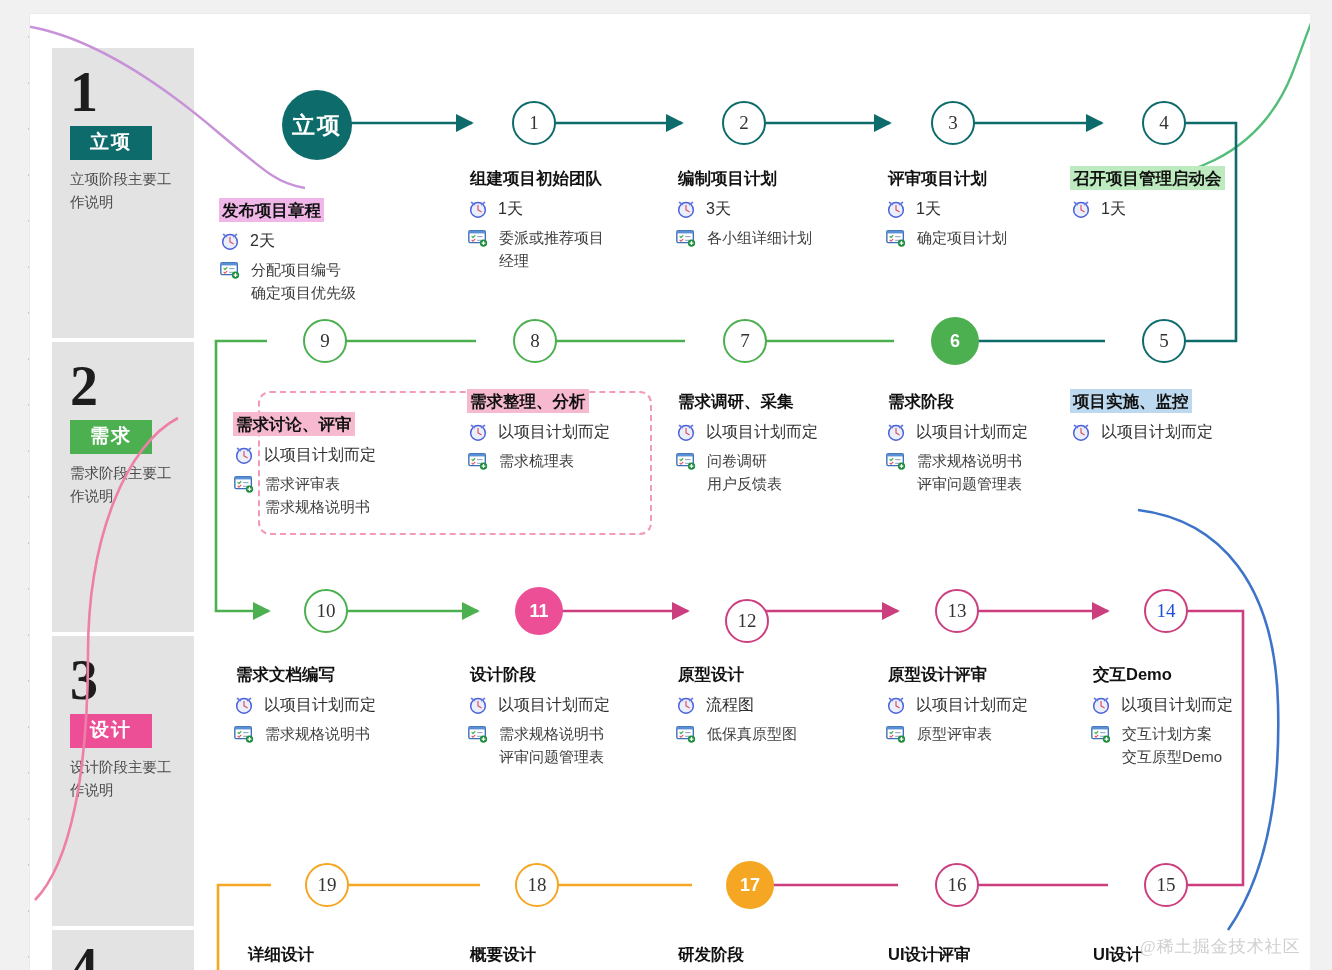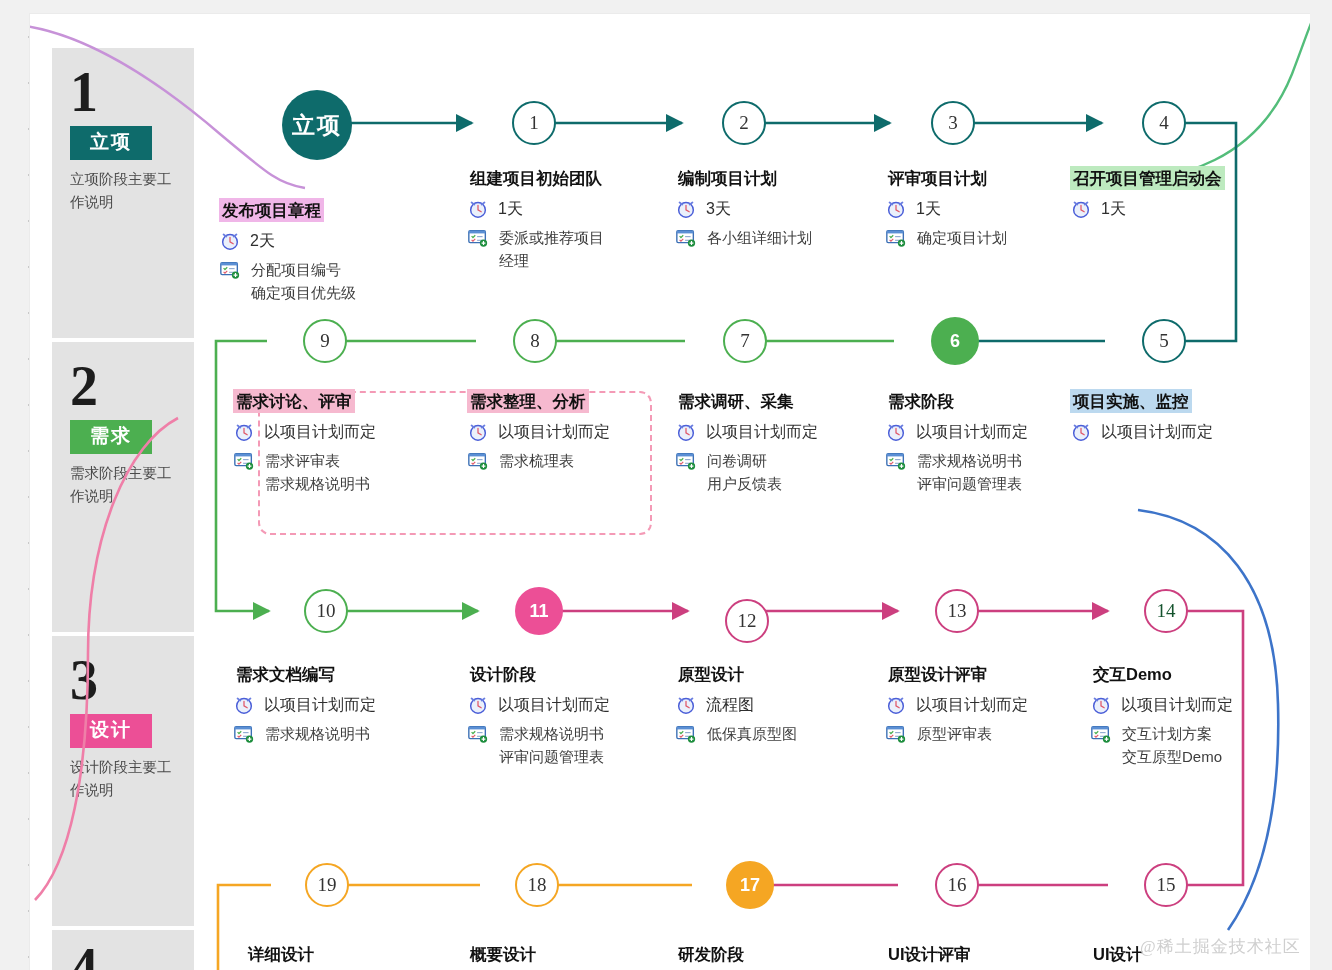--- a/index.html
+++ b/index.html
@@ -211,21 +211,21 @@
     </div>
   <div class="node filled" style="left:485px;top:573px;width:48px;height:48px;background:#ec4f96;text-align:right;">
     <span>11</span>
     </div>
   <div class="node hollow" style="left:695px;top:585px;width:44px;height:44px;border-color:#cc3f7f;color:#333;">
     <span>12</span>
     </div>
   <div class="node hollow" style="left:905px;top:575px;width:44px;height:44px;border-color:#cc3f7f;color:#333;">
     <span>13</span>
     </div>
-  <div class="node hollow" style="left:1114px;top:575px;width:44px;height:44px;border-color:#cc3f7f;color:#14532d;">
+  <div class="node hollow" style="left:1114px;top:575px;width:44px;height:44px;border-color:#cc3f7f;color:#1d4ed8;">
     <span>14</span>
     </div>
 
   <div class="node hollow" style="left:1114px;top:849px;width:44px;height:44px;border-color:#cc3f7f;color:#333;">
     <span>15</span>
     </div>
   <div class="node hollow" style="left:905px;top:849px;width:44px;height:44px;border-color:#cc3f7f;color:#333;">
     <span>16</span>
     </div>
   <div class="node filled" style="left:696px;top:847px;width:48px;height:48px;background:#f5a623;">
@@ -467,21 +467,21 @@
             <line x1="11" y1="14.5" x2="17" y2="14.5" stroke="#8aa7cf" stroke-width="1.2"></line>
             <circle cx="18" cy="17.5" r="4" fill="#1e8e3e"></circle>
             <path d="M18 15.4 v4.2 M15.9 17.5 h4.2" stroke="#fff" stroke-width="1.3"></path>
           </svg>
         </span>
       <span class="txt">需求梳理表</span>
     </div>
   </div>
 
   <div class="task" style="left:203px;top:375px;">
-    <div class="task-title" style="background:#f6b9cf;">需求讨论、评审</div>
+    <div class="task-title" style="background:#f6b9cf;margin-top:23px;">需求讨论、评审</div>
     <div class="row dur">
       <span class="ico clock">
           <svg width="22" height="22" viewBox="0 0 24 24">
             <circle cx="12" cy="13" r="8" fill="#eaf0fb" stroke="#4a5ed8" stroke-width="1.6"></circle>
             <path d="M5 5 L8 7 M19 5 L16 7" stroke="#6a7ee0" stroke-width="2" stroke-linecap="round"></path>
             <path d="M12 13 L12 8 M12 13 L15.5 15" stroke="#e05a6b" stroke-width="1.4" stroke-linecap="round"></path>
           </svg>
         </span>
       <span class="txt">以项目计划而定</span>
     </div>

